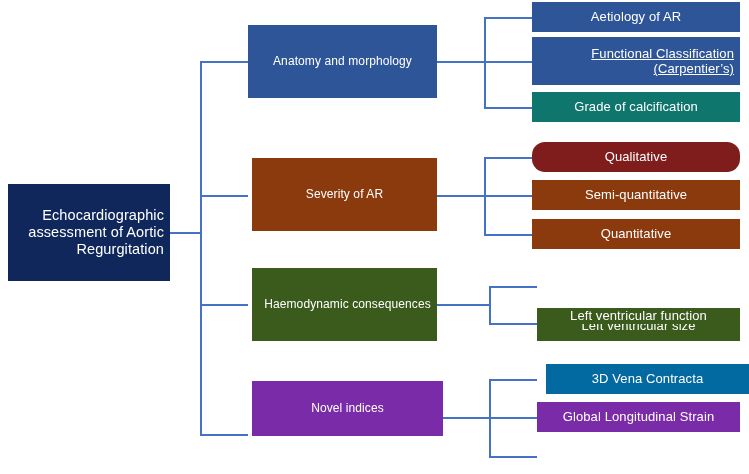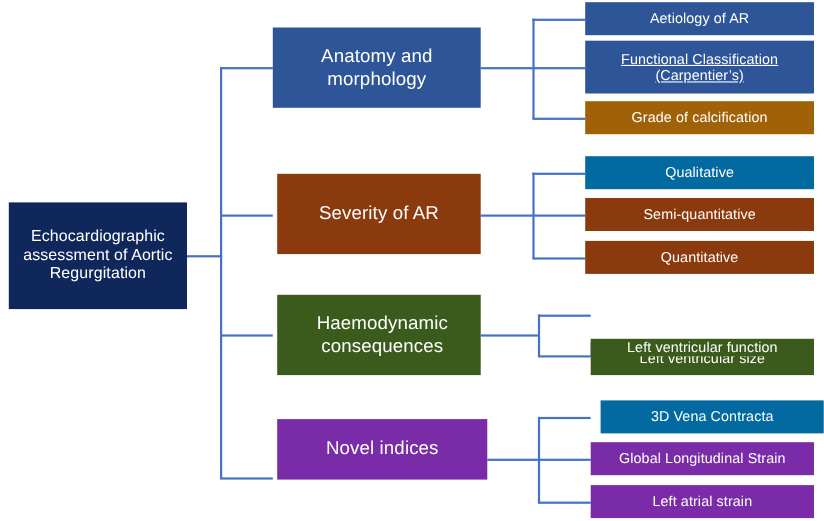--- a/index.html
+++ b/index.html
@@ -16,31 +16,31 @@
     height: 474px;
     background: #ffffff;
     overflow: hidden;
   }
   .node {
     position: absolute;
     box-sizing: border-box;
     display: flex;
     align-items: center;
     justify-content: center;
-    text-align: center;
+    text-align: right;
     color: #ffffff;
     line-height: 1.18;
     padding: 2px 6px;
     letter-spacing: 0.1px;
   }
   .root {
     font-size: 14.5px;
   }
   .level2 {
-    font-size: 17px;
+    font-size: 12px;
   }
   .level3 {
     font-size: 13px;
   }
   .conn {
     position: absolute;
     background: #4472C4;
   }
   .conn.h { height: 1.6px; }
   .conn.v { width: 1.6px; }
@@ -80,32 +80,31 @@
   <div class="conn h" style="left:489px; top:379px; width:48px;"></div>
   <div class="conn h" style="left:489px; top:417px; width:48px;"></div>
   <div class="conn h" style="left:489px; top:456px; width:48px;"></div>
 
   <div class="node root" style="left:8px; top:184px; width:162px; height:97px; background:#10275B;">Echocardiographic assessment of Aortic Regurgitation</div>
 
   <div class="node level2" style="left:248px; top:25px; width:189px; height:73px; background:#2E5597;">Anatomy and morphology</div>
 
   <div class="node level3" style="left:532px; top:2px; width:208px; height:30px; background:#2E5597;">Aetiology of AR</div>
   <div class="node level3" style="left:532px; top:37px; width:208px; height:48px; background:#2E5597;text-decoration:underline;">Functional Classification (Carpentier’s)</div>
-  <div class="node level3" style="left:532px; top:92px; width:208px; height:30px; background:#a16207;">Grade of calcification</div>
+  <div class="node level3" style="left:532px; top:92px; width:208px; height:30px; background:#0f766e;">Grade of calcification</div>
 
   <div class="node level2" style="left:252px; top:158px; width:185px; height:73px; background:#8B3A0E;">Severity of AR</div>
 
-  <div class="node level3" style="left:532px; top:142px; width:208px; height:30px; background:#0369a1;">Qualitative</div>
+  <div class="node level3" style="left:532px; top:142px; width:208px; height:30px; background:#7f1d1d;border-radius:13px;">Qualitative</div>
   <div class="node level3" style="left:532px; top:180px; width:208px; height:30px; background:#8B3A0E;">Semi-quantitative</div>
   <div class="node level3" style="left:532px; top:219px; width:208px; height:30px; background:#8B3A0E;">Quantitative</div>
 
   <div class="node level2" style="left:252px; top:268px; width:185px; height:73px; background:#3A5B1B;padding-left:12px;">Haemodynamic consequences</div>
 
   <div class="node level3" style="left:537px; top:271px; width:203px; height:30px; background:#3A5B1B;margin-top:40px;">Left ventricular size</div>
   <div class="node level3" style="left:537px; top:308px; width:203px; height:16px; background:#3A5B1B;">Left ventricular function</div>
 
   <div class="node level2" style="left:252px; top:381px; width:191px; height:55px; background:#7A2CA8;">Novel indices</div>
 
   <div class="node level3" style="left:546px; top:364px; width:203px; height:30px; background:#0369a1;">3D Vena Contracta</div>
   <div class="node level3" style="left:537px; top:402px; width:203px; height:30px; background:#7A2CA8;">Global Longitudinal Strain</div>
-  <div class="node level3" style="left:537px; top:441px; width:203px; height:30px; background:#7A2CA8;">Left atrial strain</div>
 
 </div>
 
 </body></html>

